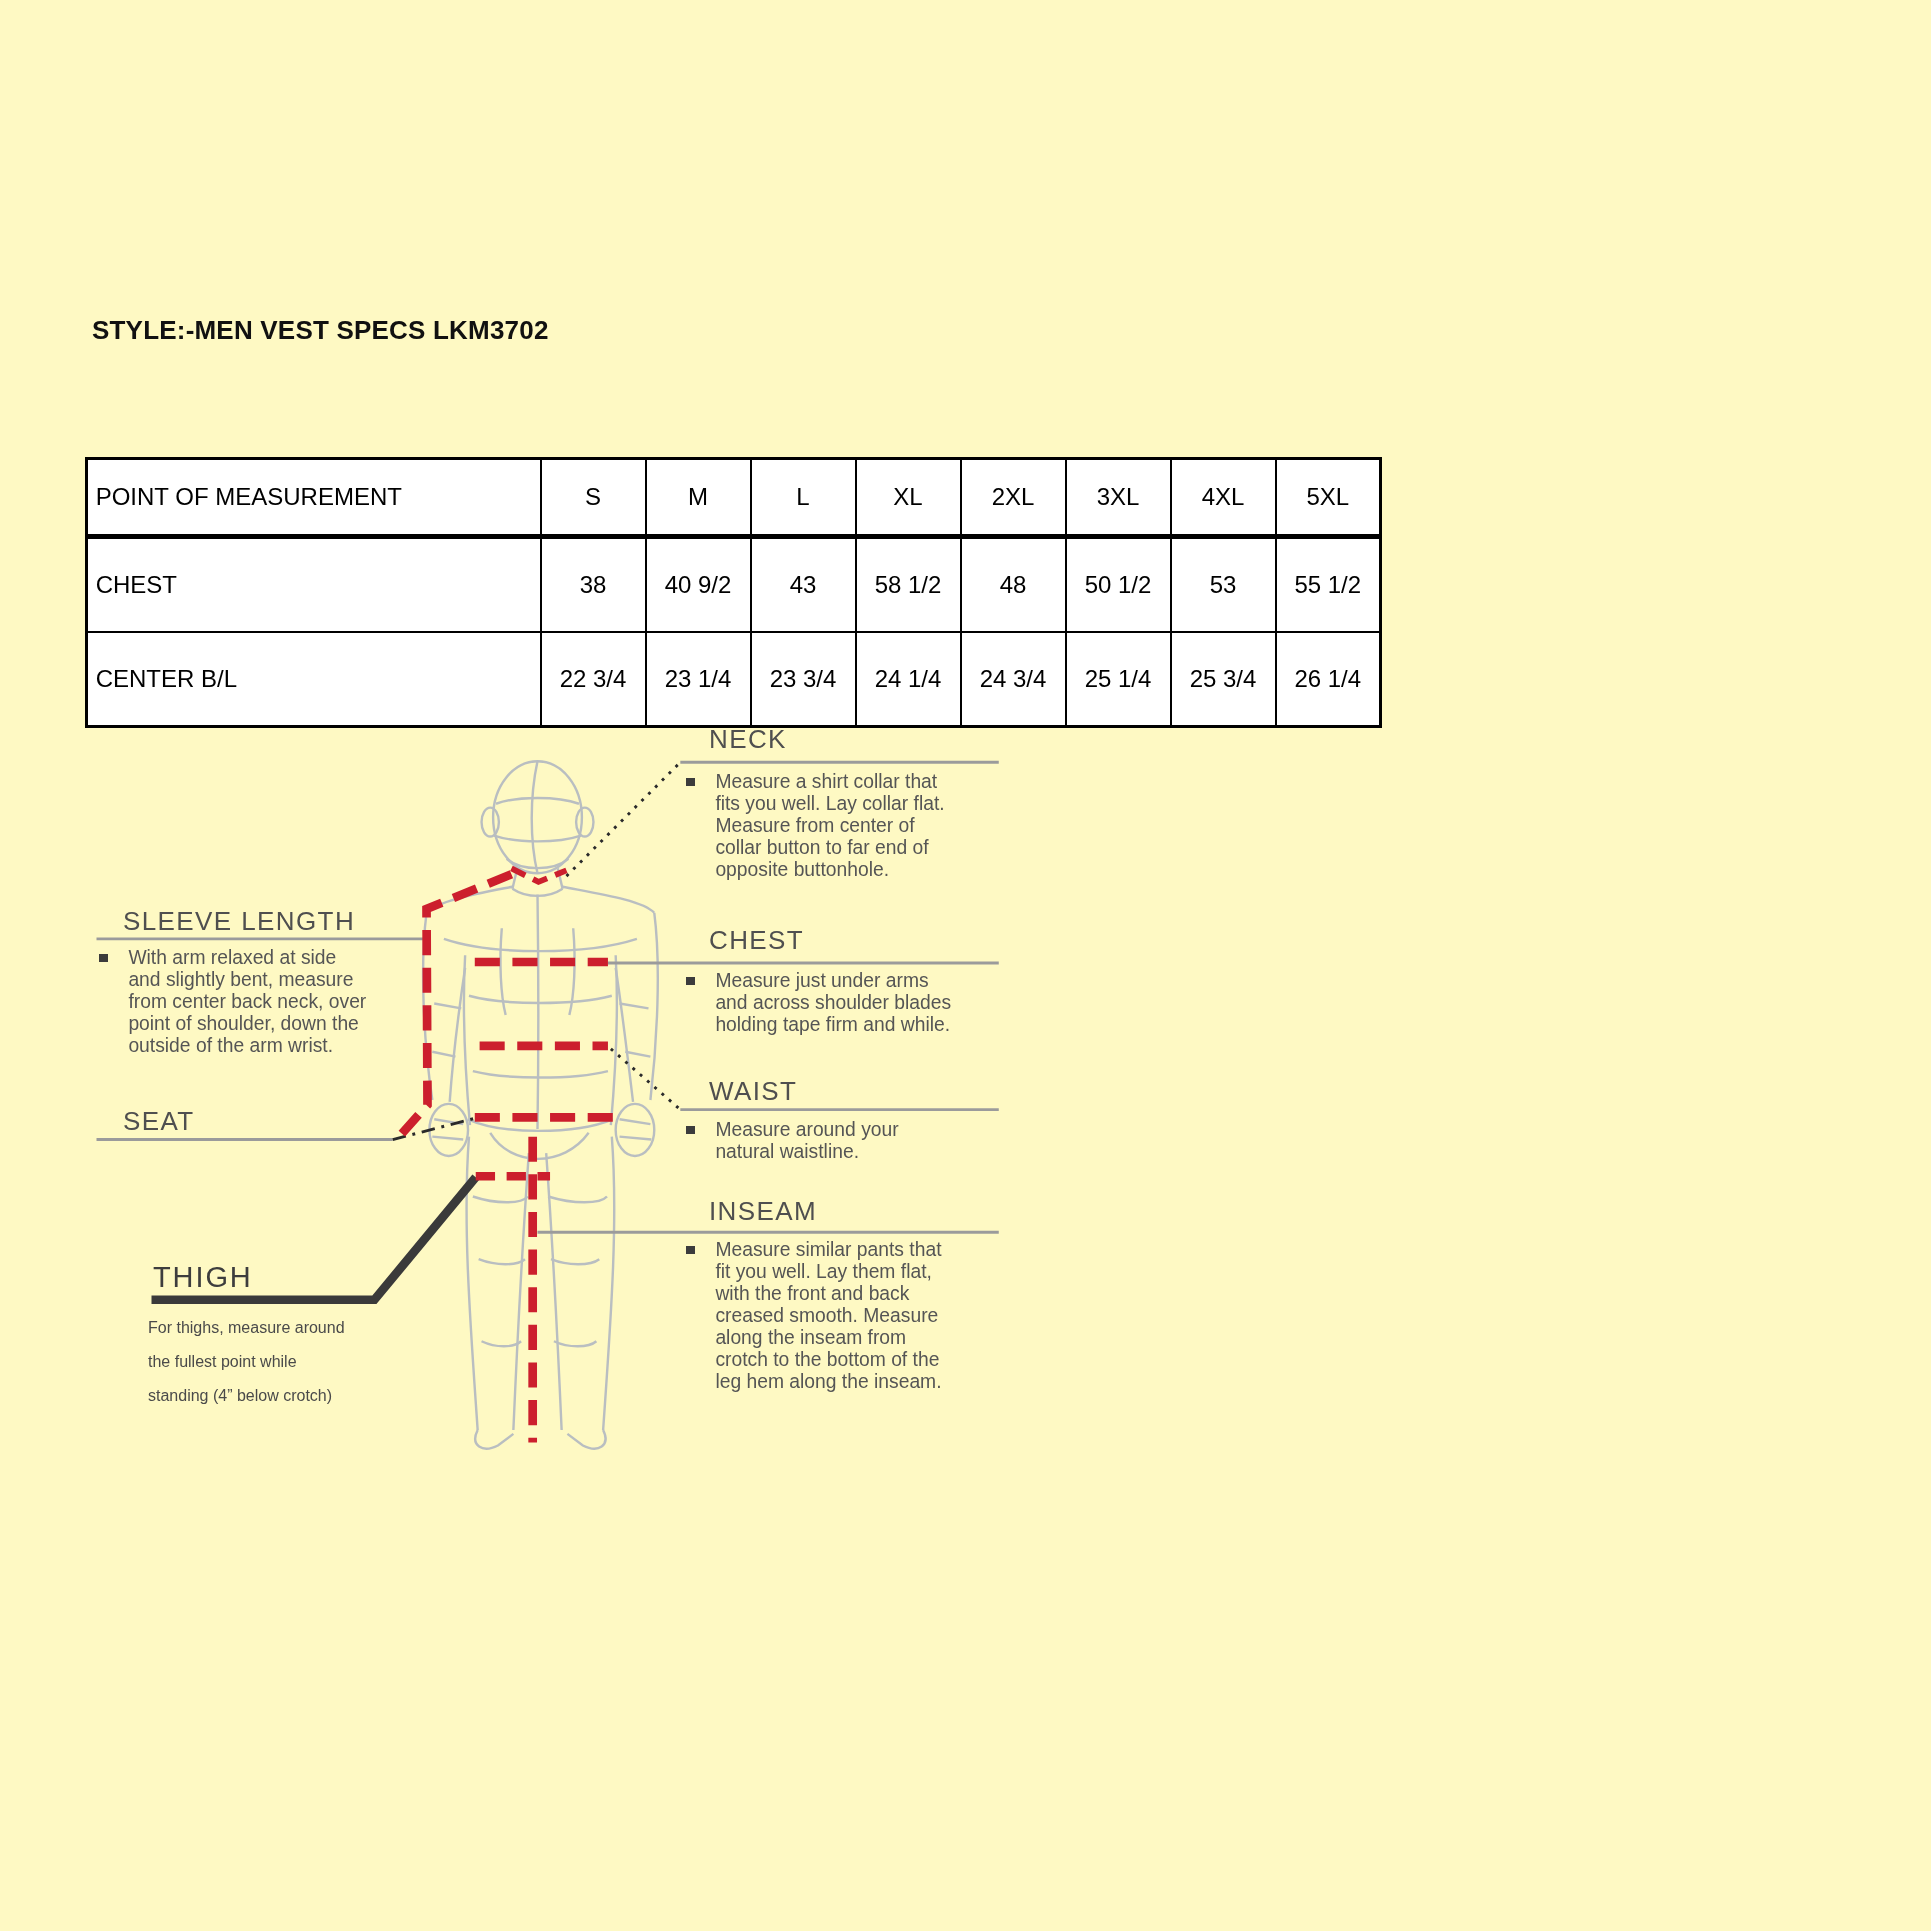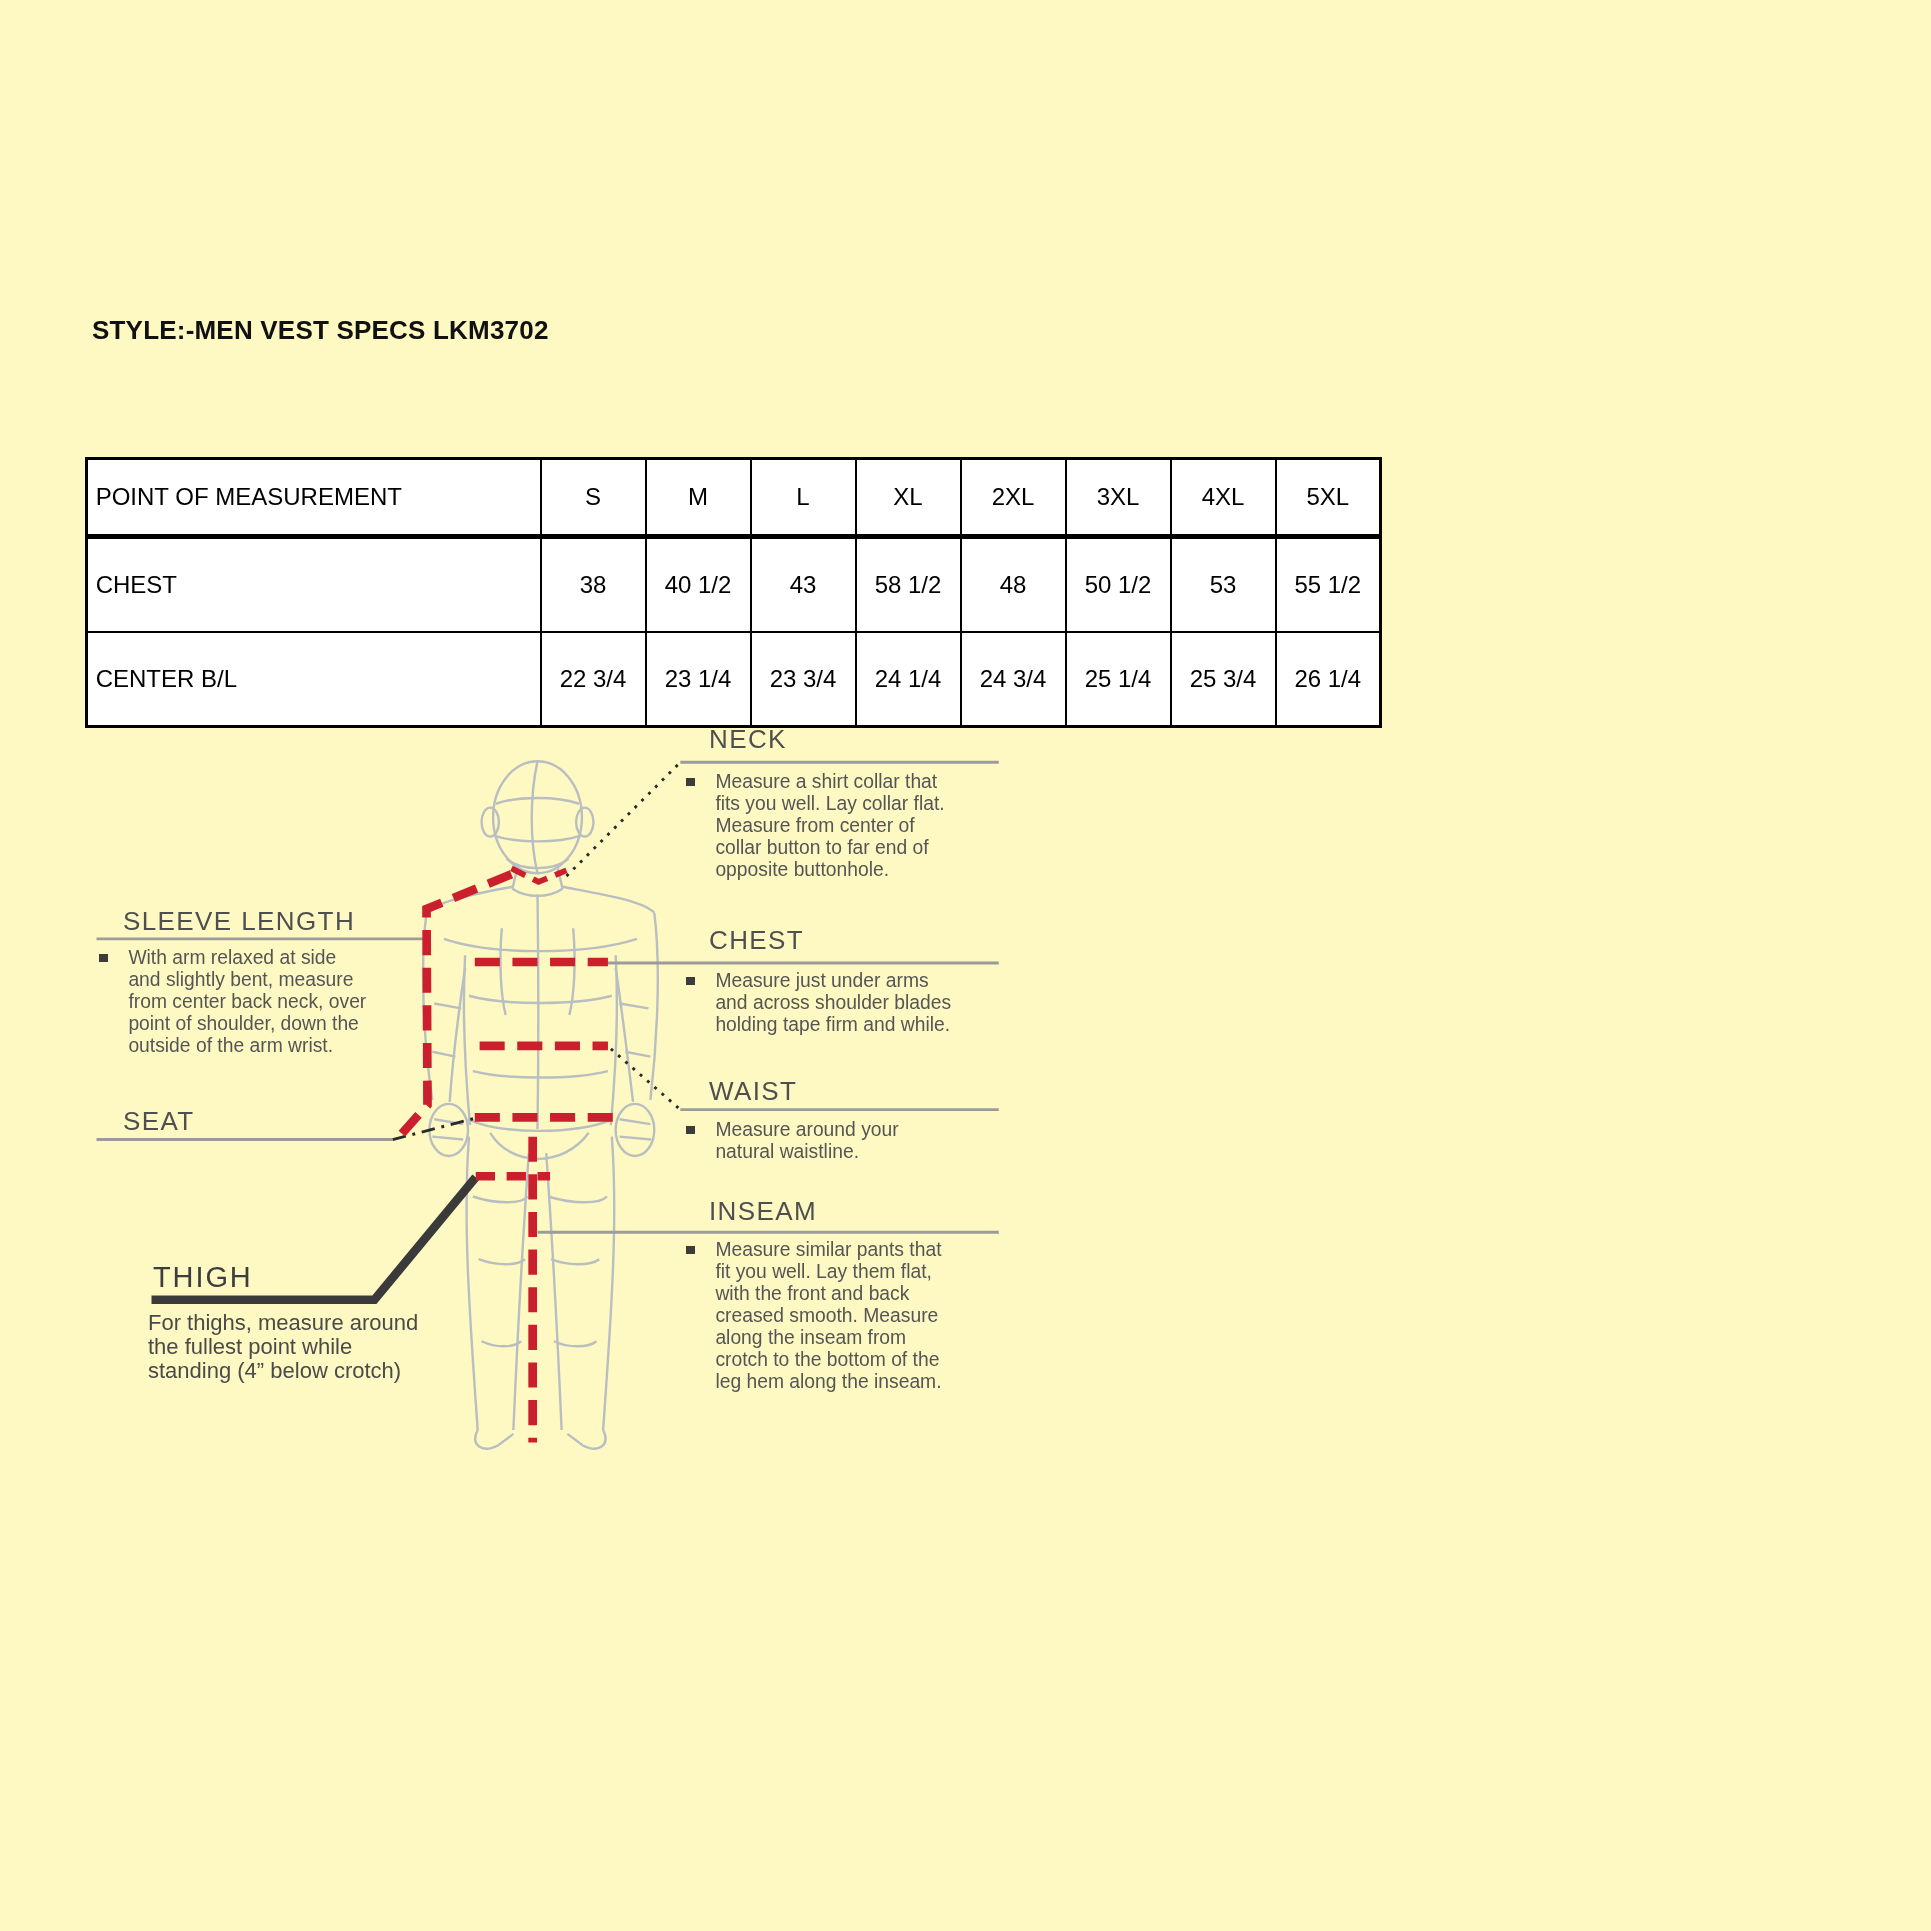--- a/index.html
+++ b/index.html
@@ -53,21 +53,21 @@
   .guide-text{
     display:flex;align-items:flex-start;
     font-size:19.3px;line-height:22px;color:#555;gap:12px;
   }
   .guide-text .txt{white-space:pre-line;}
   .bullet{
     flex:0 0 auto;
     width:8.7px;height:8.7px;background:#3c3c3c;
     margin:6.8px 8.7px 0 0;
   }
-  .guide-text.nobullet{color:#4a4a4a;font-size:22px;line-height:24px;}
+  .guide-text.nobullet{color:#4a4a4a;font-size:16px;line-height:34px;}
 </style>
 </head>
 <body>
 
 <div id="page">
 
   <div class="abs doc-title" style="left:92px;top:315px;">STYLE:-MEN VEST SPECS LKM3702</div>
 
   <table class="size-table abs" style="left:85px;top:457px;">
     <colgroup>
@@ -91,21 +91,21 @@
         <th>2XL</th>
         <th>3XL</th>
         <th>4XL</th>
         <th>5XL</th>
       </tr>
     </thead>
     <tbody>
       <tr>
         <td class="rowlabel">CHEST</td>
         <td>38</td>
-        <td>40 1/2</td>
+        <td>40 9/2</td>
         <td>43</td>
         <td>58 1/2</td>
         <td>48</td>
         <td>50 1/2</td>
         <td>53</td>
         <td>55 1/2</td>
       </tr>
       <tr>
         <td class="rowlabel">CENTER B/L</td>
         <td>22 3/4</td>

